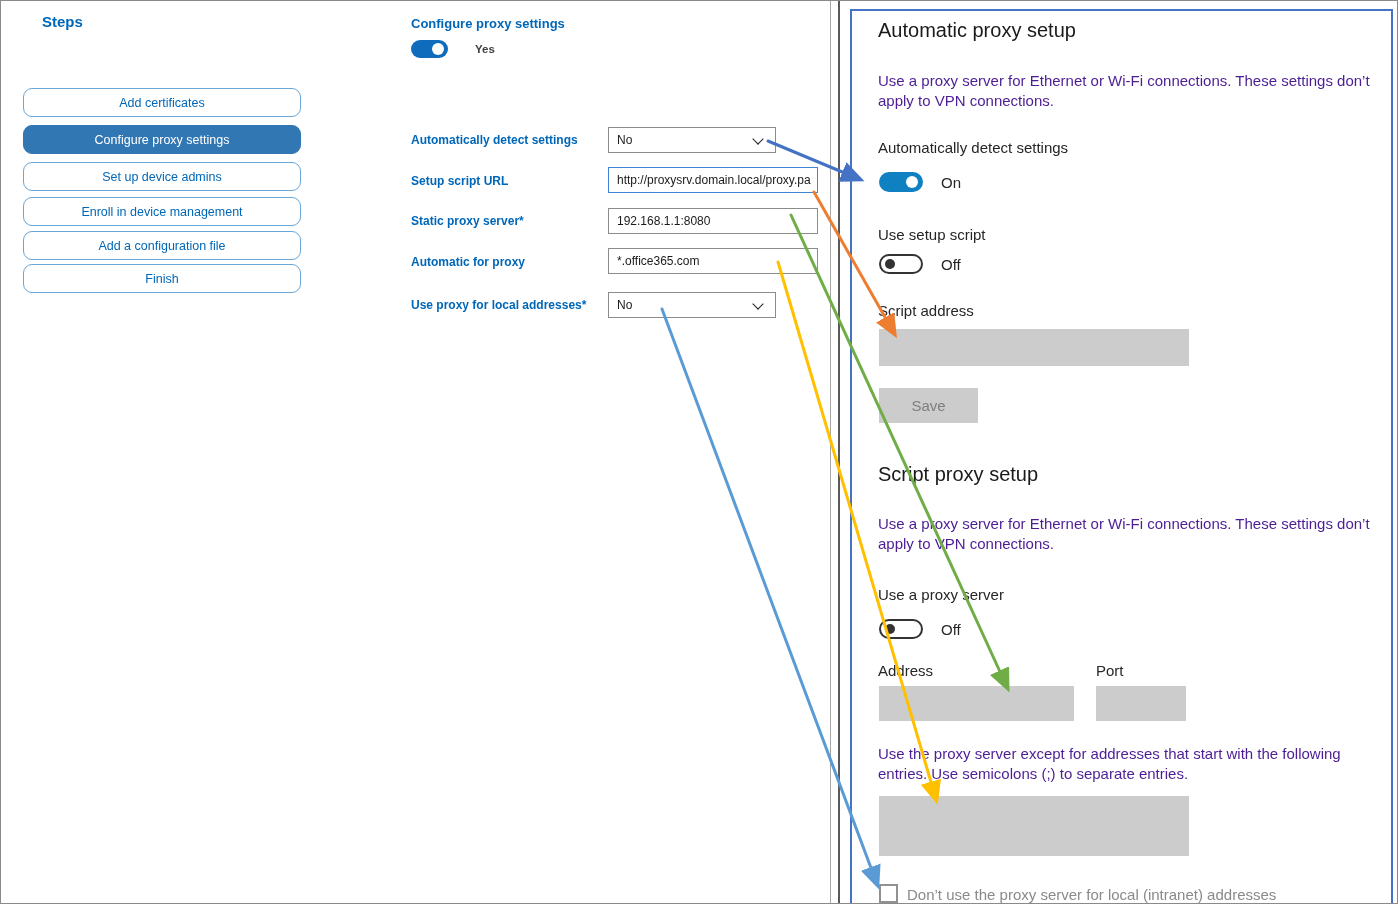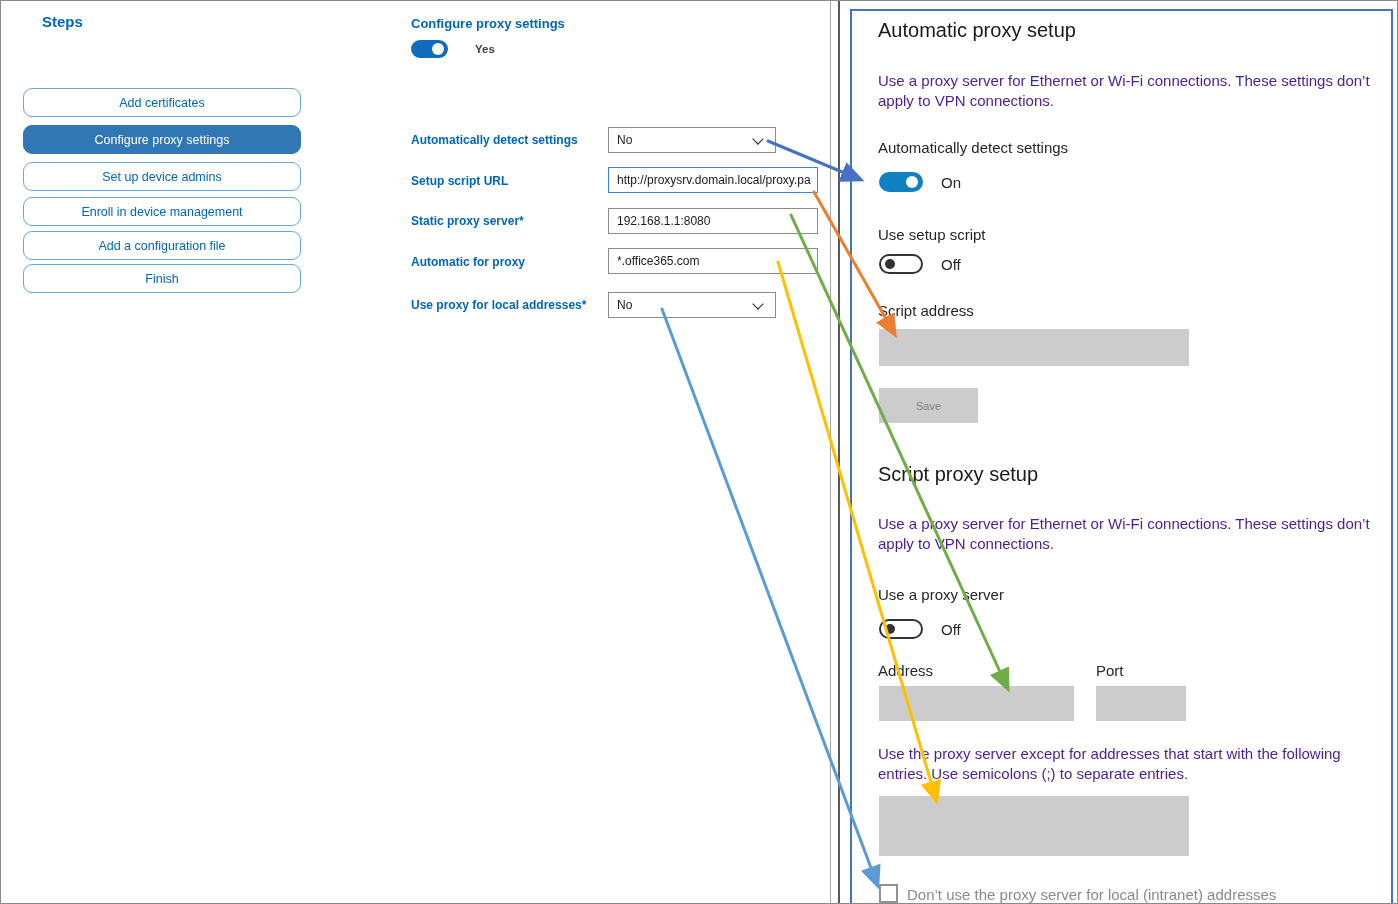--- a/index.html
+++ b/index.html
@@ -46,21 +46,21 @@
   .settings-panel p { position:absolute; left:26px; font-size:15px; color:#4c1d95; line-height:20px; }
   .settings-panel .lbl { position:absolute; left:26px; font-size:15px; color:#262626; }
   .toggle-lg { position:absolute; left:27px; width:44px; height:20px; border-radius:10px; cursor:pointer; }
   .toggle-lg.on { background:#0f80c1; }
   .toggle-lg.on .knob { position:absolute; top:4px; left:27px; width:12px; height:12px; border-radius:50%; background:#fff; }
   .toggle-lg.off { background:#fff; border:2px solid #333; }
   .toggle-lg.off .knob { position:absolute; top:3px; left:4px; width:10px; height:10px; border-radius:50%; background:#333; }
   .toggle-state { position:absolute; left:89px; font-size:15px; color:#262626; }
   .gray-box { position:absolute; background:#cccccc; }
   .save-btn { position:absolute; left:27px; width:99px; height:35px; background:#cccccc; border:none;
-    color:#7e7e7e; font-size:11px; font-family:"Liberation Sans",sans-serif; cursor:pointer; }
+    color:#7e7e7e; font-size:15px; font-family:"Liberation Sans",sans-serif; cursor:pointer; }
   .checkbox { position:absolute; left:27px; top:873px; width:19px; height:19px; border:2px solid #919191;
     background:#fff; cursor:pointer; }
   .checkbox-label { position:absolute; left:55px; top:875px; font-size:15px; color:#8a8a8a; }
 
   
   .arrows-svg { position:absolute; left:0; top:0; width:1398px; height:904px; pointer-events:none; z-index:10; }
   .arrows-svg line { stroke-width:3; stroke-linecap:round; }
 </style>
 </head>
 <body>

